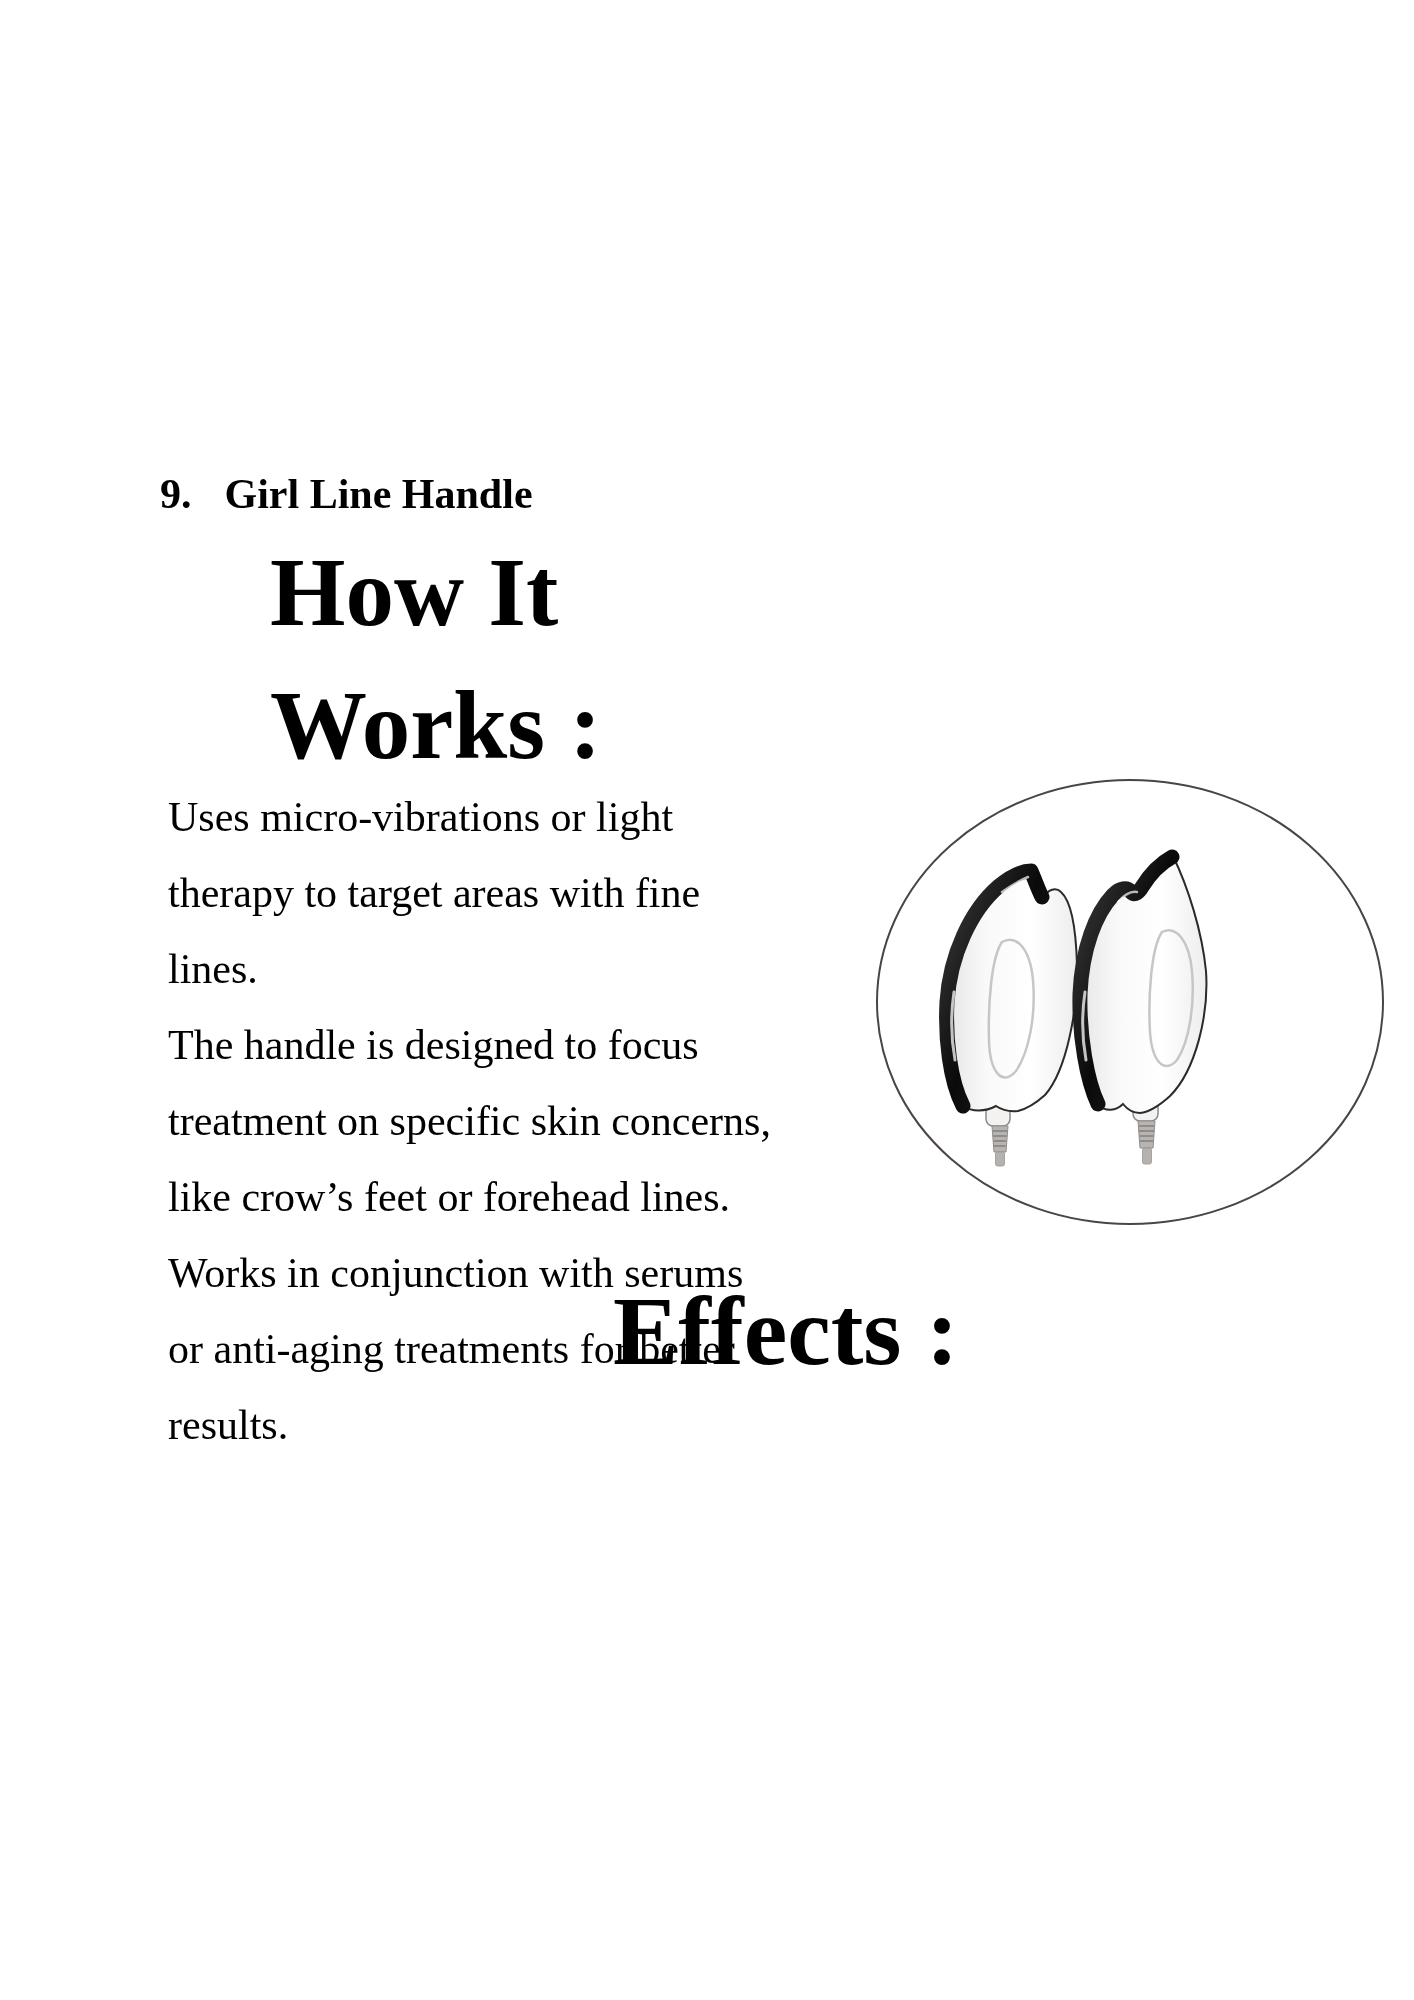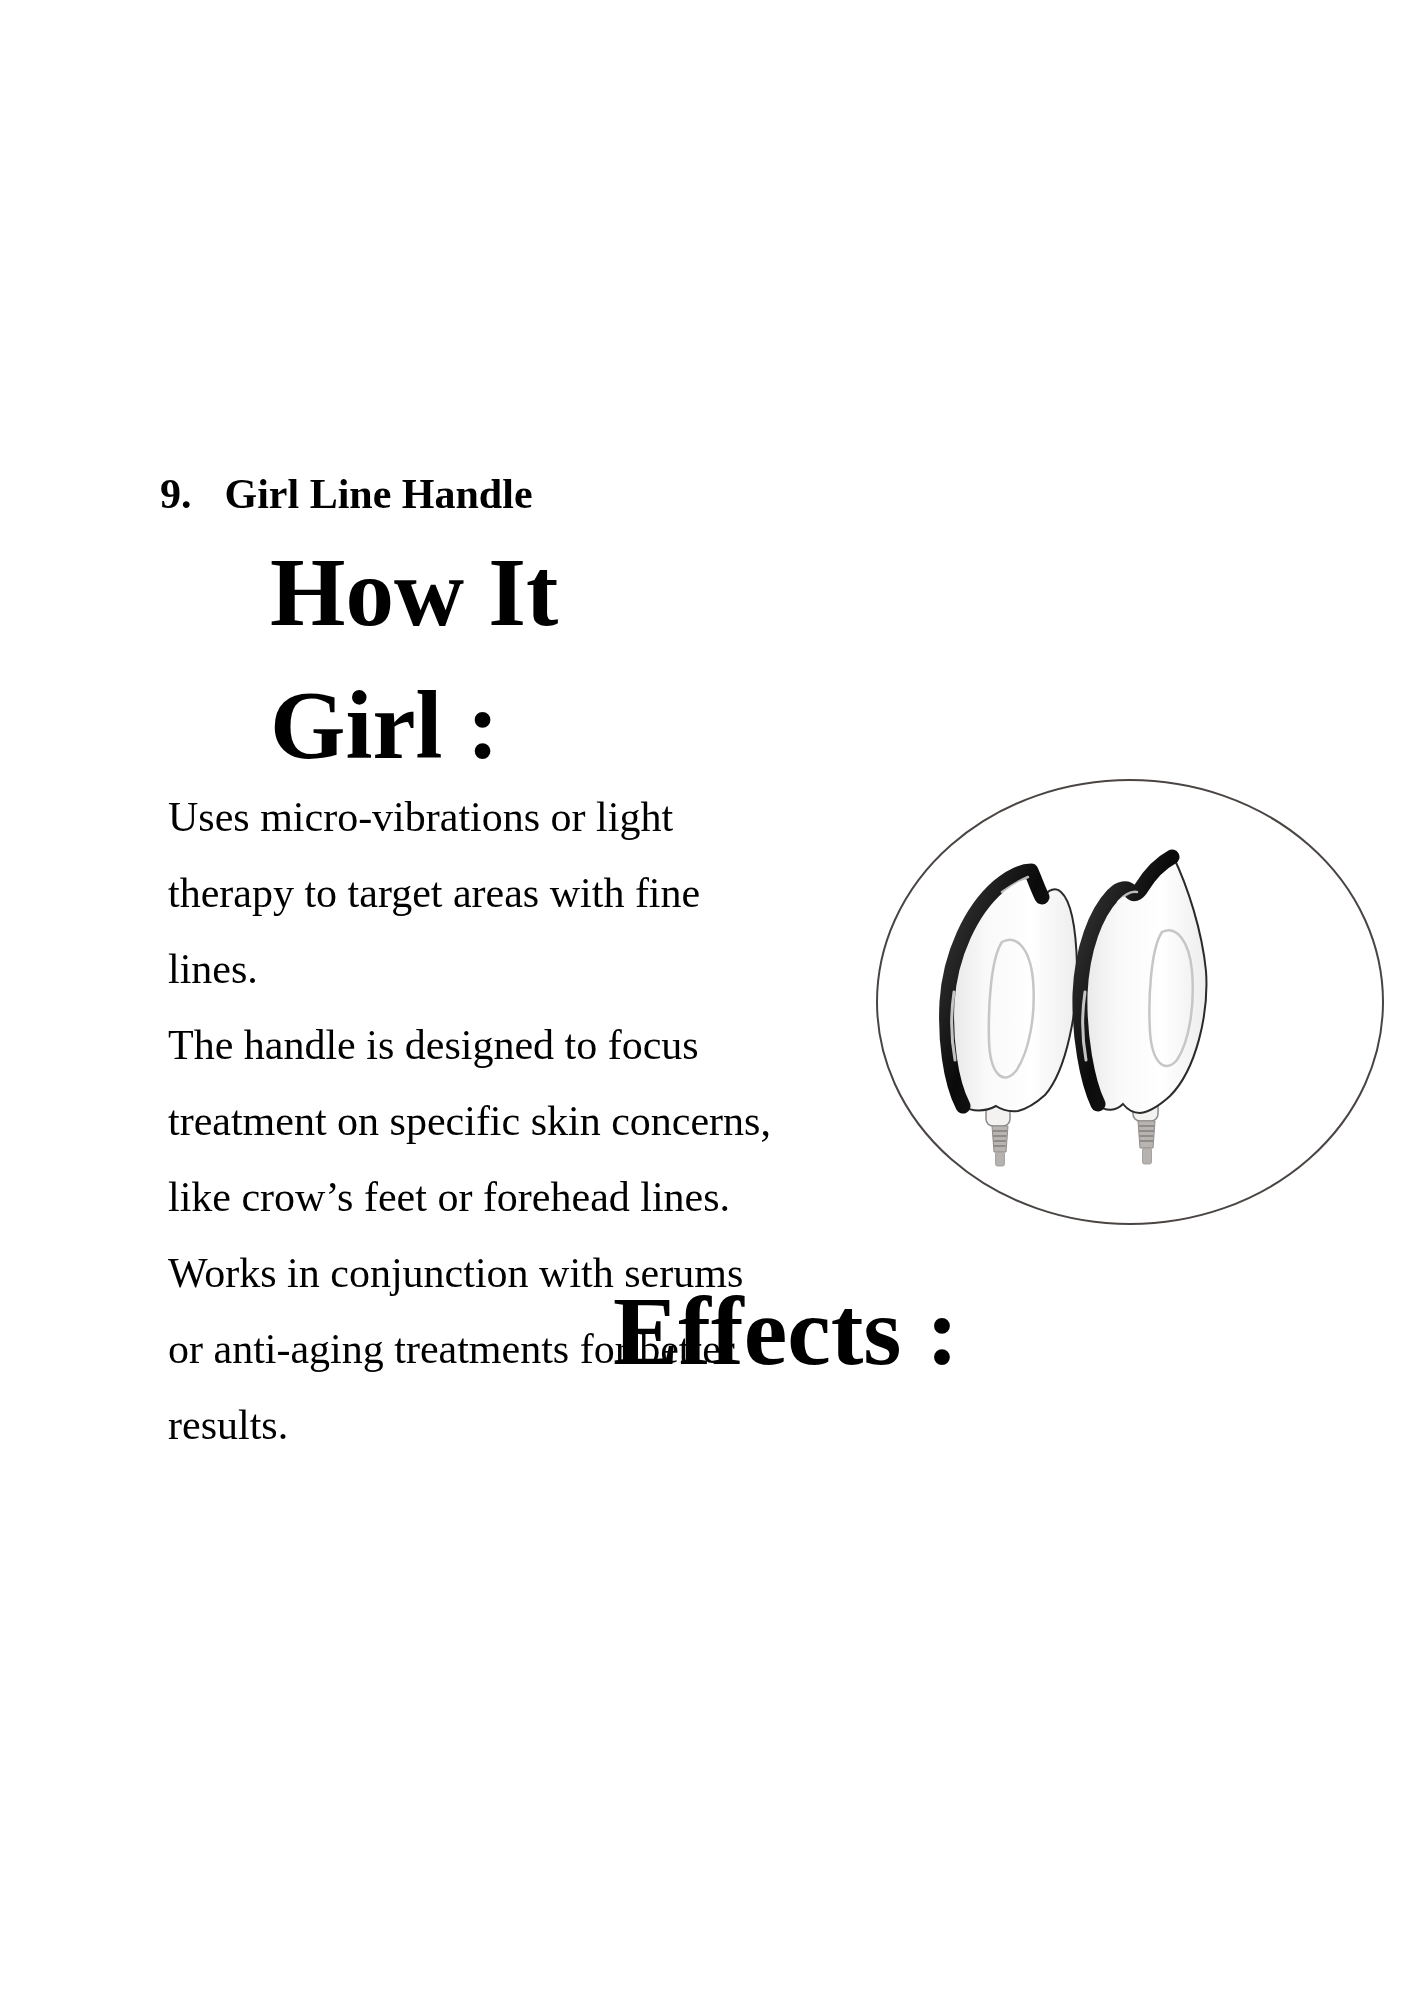--- a/index.html
+++ b/index.html
@@ -45,21 +45,21 @@
 </head>
 <body>
 
 <div class="page">
 
   <div class="abs section-heading">
     <span>9.</span><span class="title">Girl Line Handle</span>
   </div>
 
   <div class="abs hiw-heading">How It
-Girl :</div>
+Works :</div>
 
   <div class="abs hiw-body">Uses micro-vibrations or light
 therapy to target areas with fine
 lines.
 The handle is designed to focus
 treatment on specific skin concerns,
 like crow’s feet or forehead lines.
 Works in conjunction with serums
 or anti-aging treatments for better
 results.</div>

